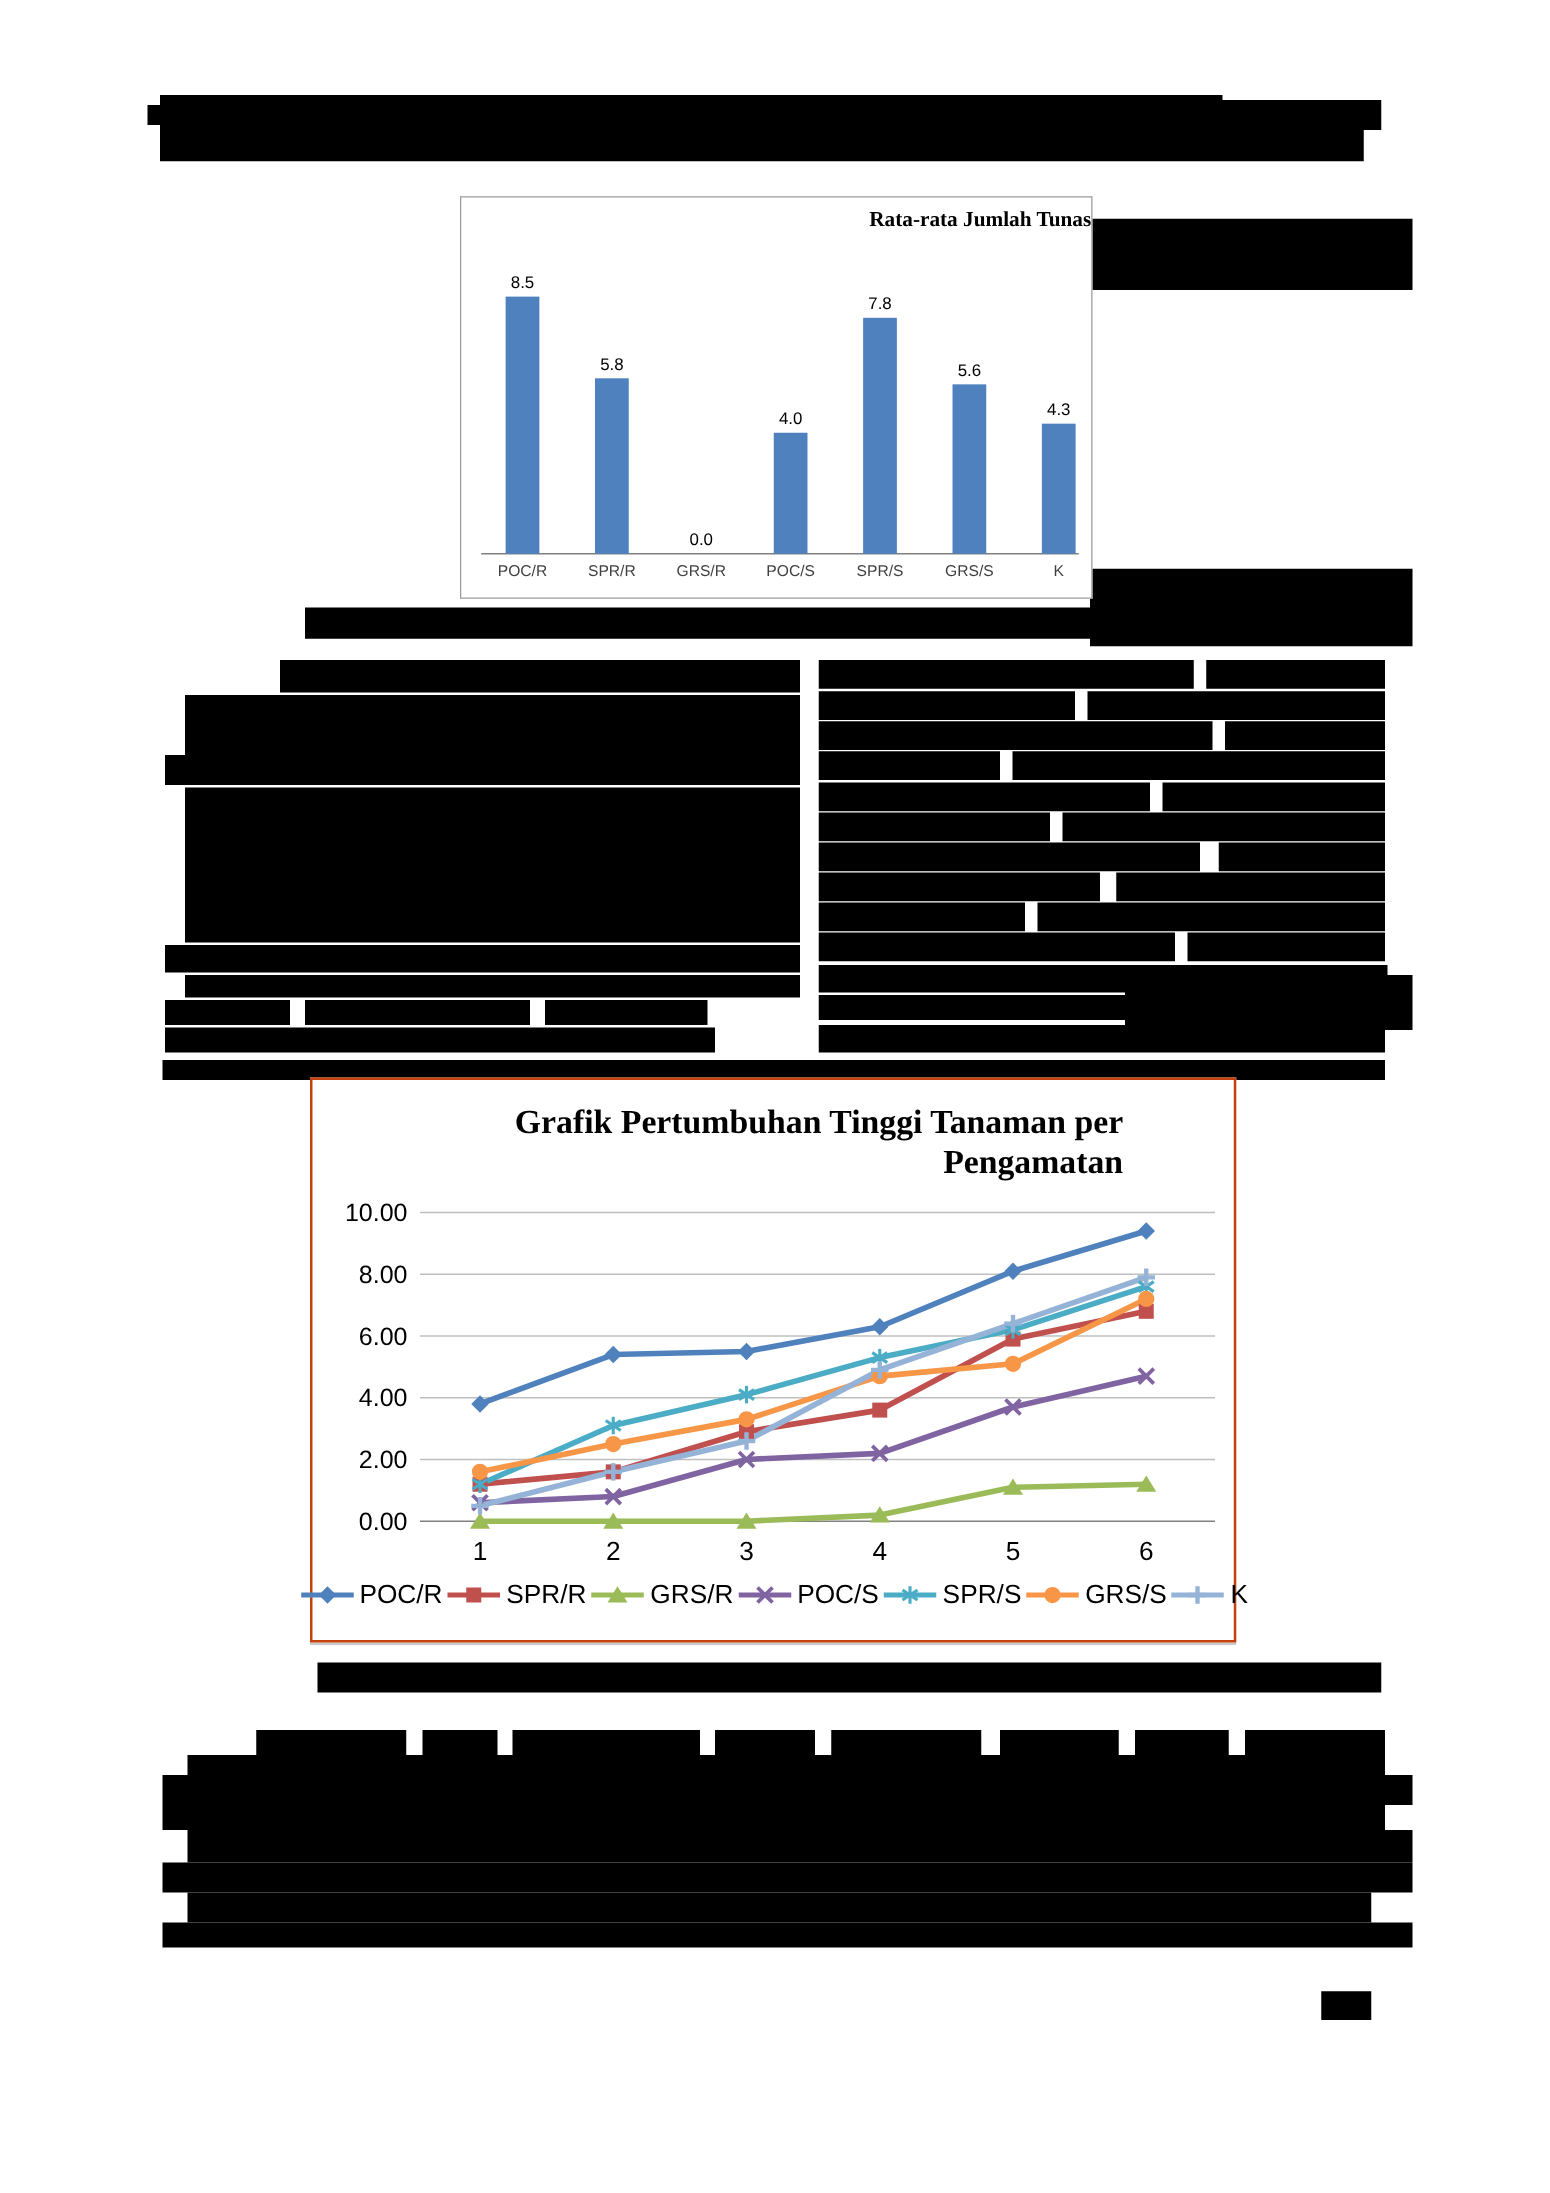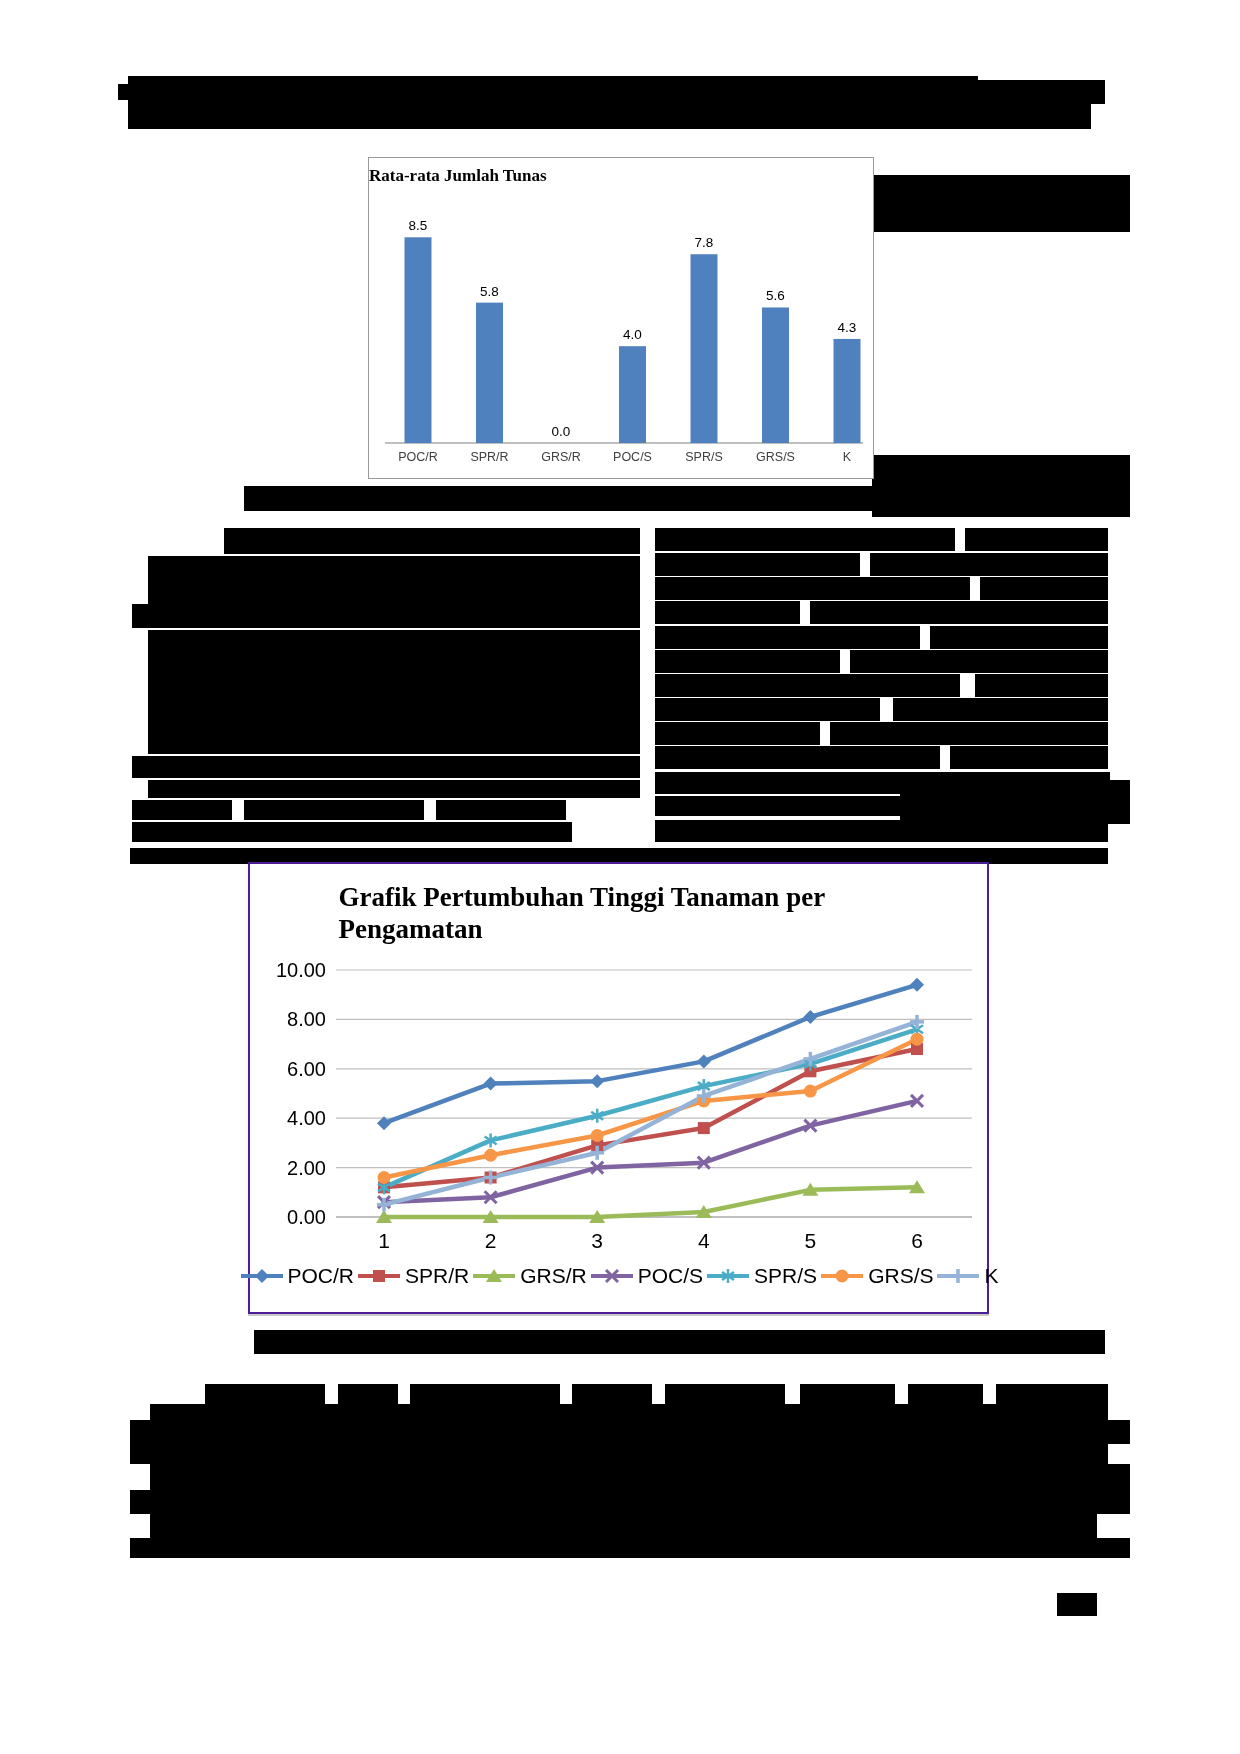--- a/index.html
+++ b/index.html
@@ -4,23 +4,23 @@
 <style>
   html,body{margin:0;padding:0;background:#888;}
   .page{
     position:relative;width:1240px;height:1754px;margin:0 auto;
     background:#ffffff;overflow:hidden;
     font-family:"Liberation Sans",sans-serif;
   }
   .redaction{position:absolute;background:#000;}
   .chartbox{position:absolute;background:#fff;}
   #barchart{left:368px;top:157px;width:504px;height:320px;border:1px solid #9a9a9a;}
-  #linechart{left:248px;top:862px;width:737px;height:448px;border:2px solid #4c1d95;
+  #linechart{left:248px;top:862px;width:737px;height:448px;border:2px solid #c2410c;
              box-shadow:0 2px 0 #c9c9c9;text-decoration:underline;}
-  .chart-title{position:absolute;left:0;right:0;text-align:left;
+  .chart-title{position:absolute;left:0;right:0;text-align:right;
                font-family:"Liberation Serif",serif;font-weight:bold;color:#000;}
   #barchart .chart-title{top:8px;font-size:17px;}
   #linechart .chart-title{top:18px;margin:0 auto;width:560px;font-size:27px;line-height:1.18;}
   .chart-svg{position:absolute;left:0;top:0;}
   .legend-row{position:absolute;left:0;right:0;top:400px;display:flex;
               justify-content:center;align-items:center;gap:2px;}
   .legend-item{display:flex;align-items:center;gap:3px;font-size:21px;color:#000;}
 </style>
 </head>
 <body>

